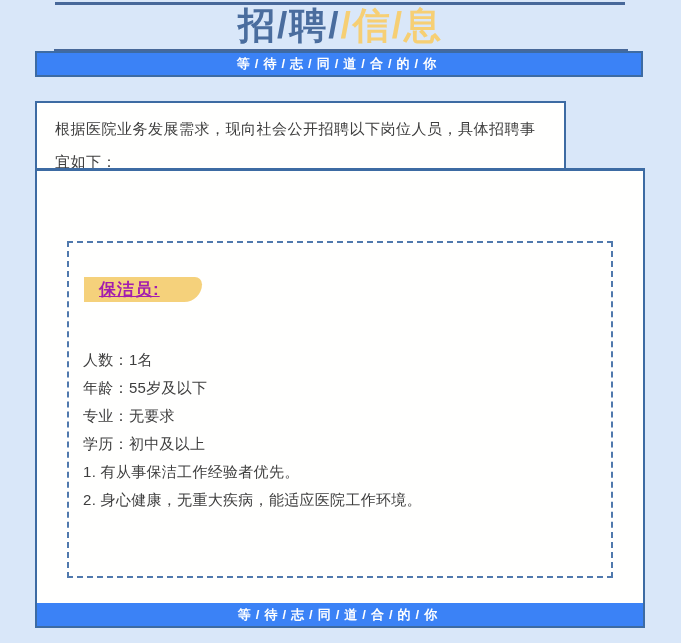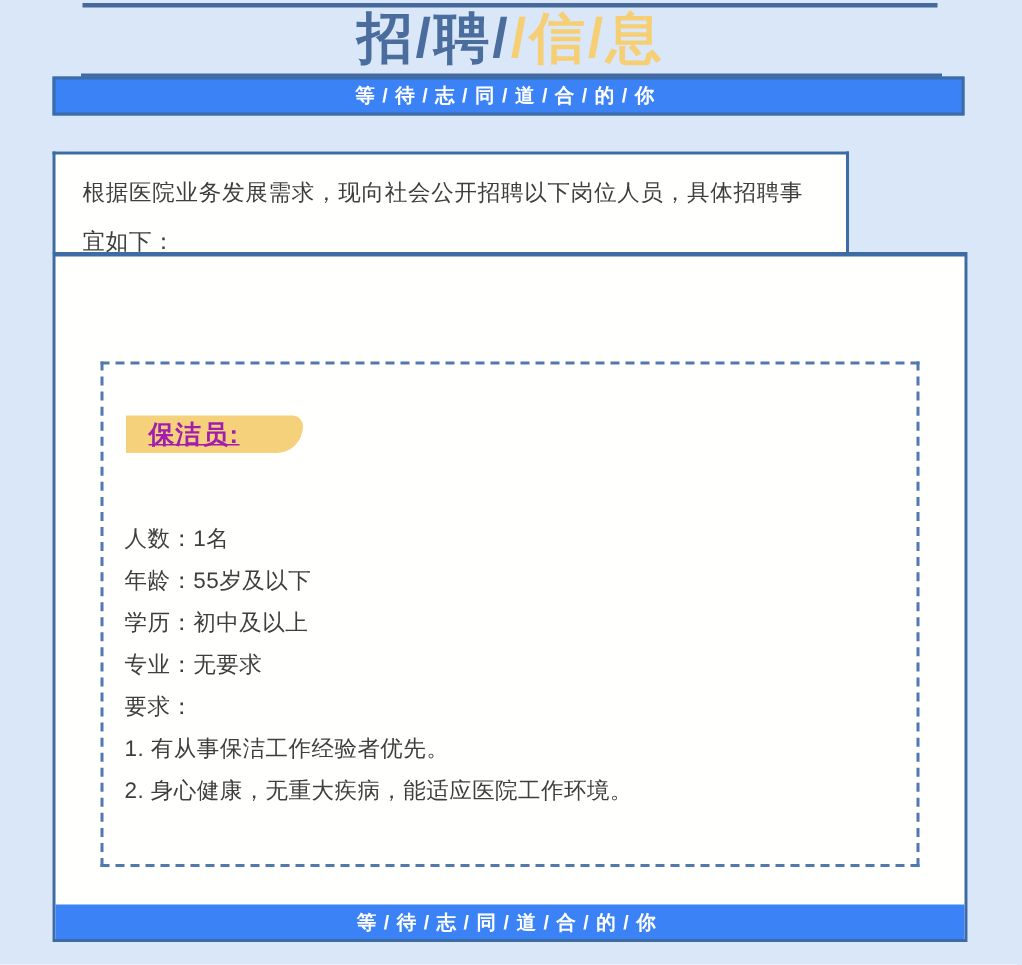--- a/index.html
+++ b/index.html
@@ -174,23 +174,22 @@
 
     <div class="dashed-box"></div>
 
     <div class="job-badge">
       <span>保洁员:</span>
     </div>
 
     <div class="job-content">
       <div class="job-line">人数：1名</div>
       <div class="job-line">年龄：55岁及以下</div>
+      <div class="job-line">专业：无要求</div>
       <div class="job-line">学历：初中及以上</div>
-      <div class="job-line">专业：无要求</div>
-      <div class="job-line">要求：</div>
       <div class="job-line">1. 有从事保洁工作经验者优先。</div>
       <div class="job-line">2. 身心健康，无重大疾病，能适应医院工作环境。</div>
     </div>
 
     <div class="banner banner-bottom" style="position:absolute;">
       <span>等/待/志/同/道/合/的/你</span>
     </div>
 
   </div>
 

